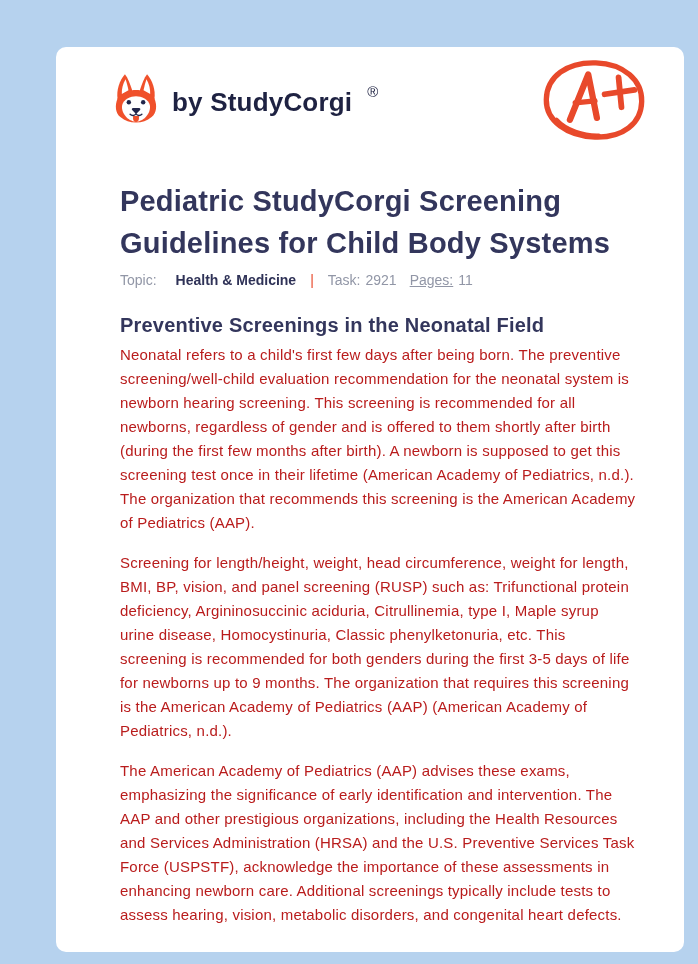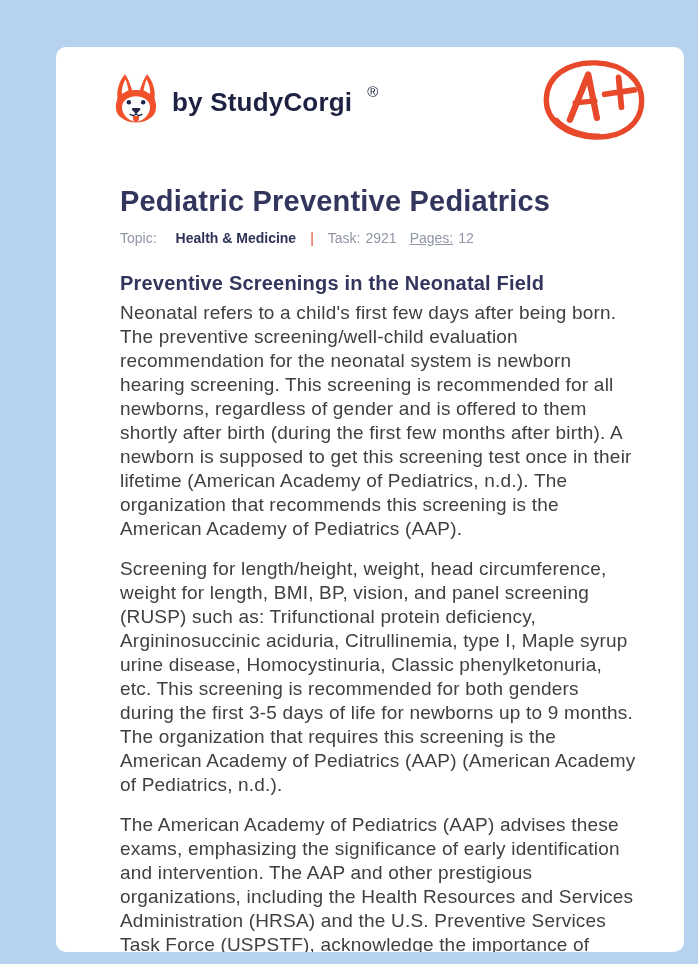--- a/index.html
+++ b/index.html
@@ -73,24 +73,24 @@
   .section-heading {
     margin: 21px 0 4px;
     font-size: 20px;
     line-height: 28px;
     font-weight: 800;
     color: #33365c;
     letter-spacing: 0.2px;
   }
   .body-p {
     width: 516px;
-    font-size: 19px;
+    font-size: 15px;
     line-height: 24px;
     letter-spacing: 0.2px;
-    color: #404040;
+    color: #b91c1c;
     margin: 0 0 16px 0;
   }
 </style>
 </head>
 <body>
 
 <div class="page">
   <main class="card">
 
     <div class="header-row">
@@ -120,31 +120,32 @@
           <path d="M16 63 C26 74 44 80 60 79.5" fill="none" stroke="#e8492b" stroke-width="4.5" stroke-linecap="round"></path>
           <path d="M30 63 L49 16 L58 61" fill="none" stroke="#e8492b" stroke-width="6.5" stroke-linecap="round" stroke-linejoin="round"></path>
           <path d="M35.5 45.5 L56 43.5" fill="none" stroke="#e8492b" stroke-width="5.5" stroke-linecap="round"></path>
           <path d="M66 36.5 L97 32" fill="none" stroke="#e8492b" stroke-width="6" stroke-linecap="round"></path>
           <path d="M80.5 19 L83.5 50" fill="none" stroke="#e8492b" stroke-width="6" stroke-linecap="round"></path>
         </svg>
       </span>
     </div>
 
     <h1 class="title">
-      <span class="title-line">Pediatric Preventive Pediatrics</span>
+      <span class="title-line">Pediatric StudyCorgi Screening</span>
+      <span class="title-line">Guidelines for Child Body Systems</span>
     </h1>
 
     <div class="meta">
       <span class="meta-label">Topic:</span>
       <span class="meta-strong">Health &amp; Medicine</span>
       <span class="meta-sep">|</span>
       <span class="meta-label">Task:</span>
       <span class="meta-val">2921</span>
       <span class="meta-label meta-gap">Pages:</span>
-      <span class="meta-val">12</span>
+      <span class="meta-val">11</span>
     </div>
 
     <h2 class="section-heading">Preventive Screenings in the Neonatal Field</h2>
 
     <p class="body-p">Neonatal refers to a child's first few days after being born. The preventive screening/well-child evaluation recommendation for the neonatal system is newborn hearing screening. This screening is recommended for all newborns, regardless of gender and is offered to them shortly after birth (during the first few months after birth). A newborn is supposed to get this screening test once in their lifetime (American Academy of Pediatrics, n.d.). The organization that recommends this screening is the American Academy of Pediatrics (AAP).</p>
     <p class="body-p">Screening for length/height, weight, head circumference, weight for length, BMI, BP, vision, and panel screening (RUSP) such as: Trifunctional protein deficiency, Argininosuccinic aciduria, Citrullinemia, type I, Maple syrup urine disease, Homocystinuria, Classic phenylketonuria, etc. This screening is recommended for both genders during the first 3-5 days of life for newborns up to 9 months. The organization that requires this screening is the American Academy of Pediatrics (AAP) (American Academy of Pediatrics, n.d.).</p>
     <p class="body-p">The American Academy of Pediatrics (AAP) advises these exams, emphasizing the significance of early identification and intervention. The AAP and other prestigious organizations, including the Health Resources and Services Administration (HRSA) and the U.S. Preventive Services Task Force (USPSTF), acknowledge the importance of these assessments in enhancing newborn care. Additional screenings typically include tests to assess hearing, vision, metabolic disorders, and congenital heart defects.</p>
 
   </main>
 </div>

